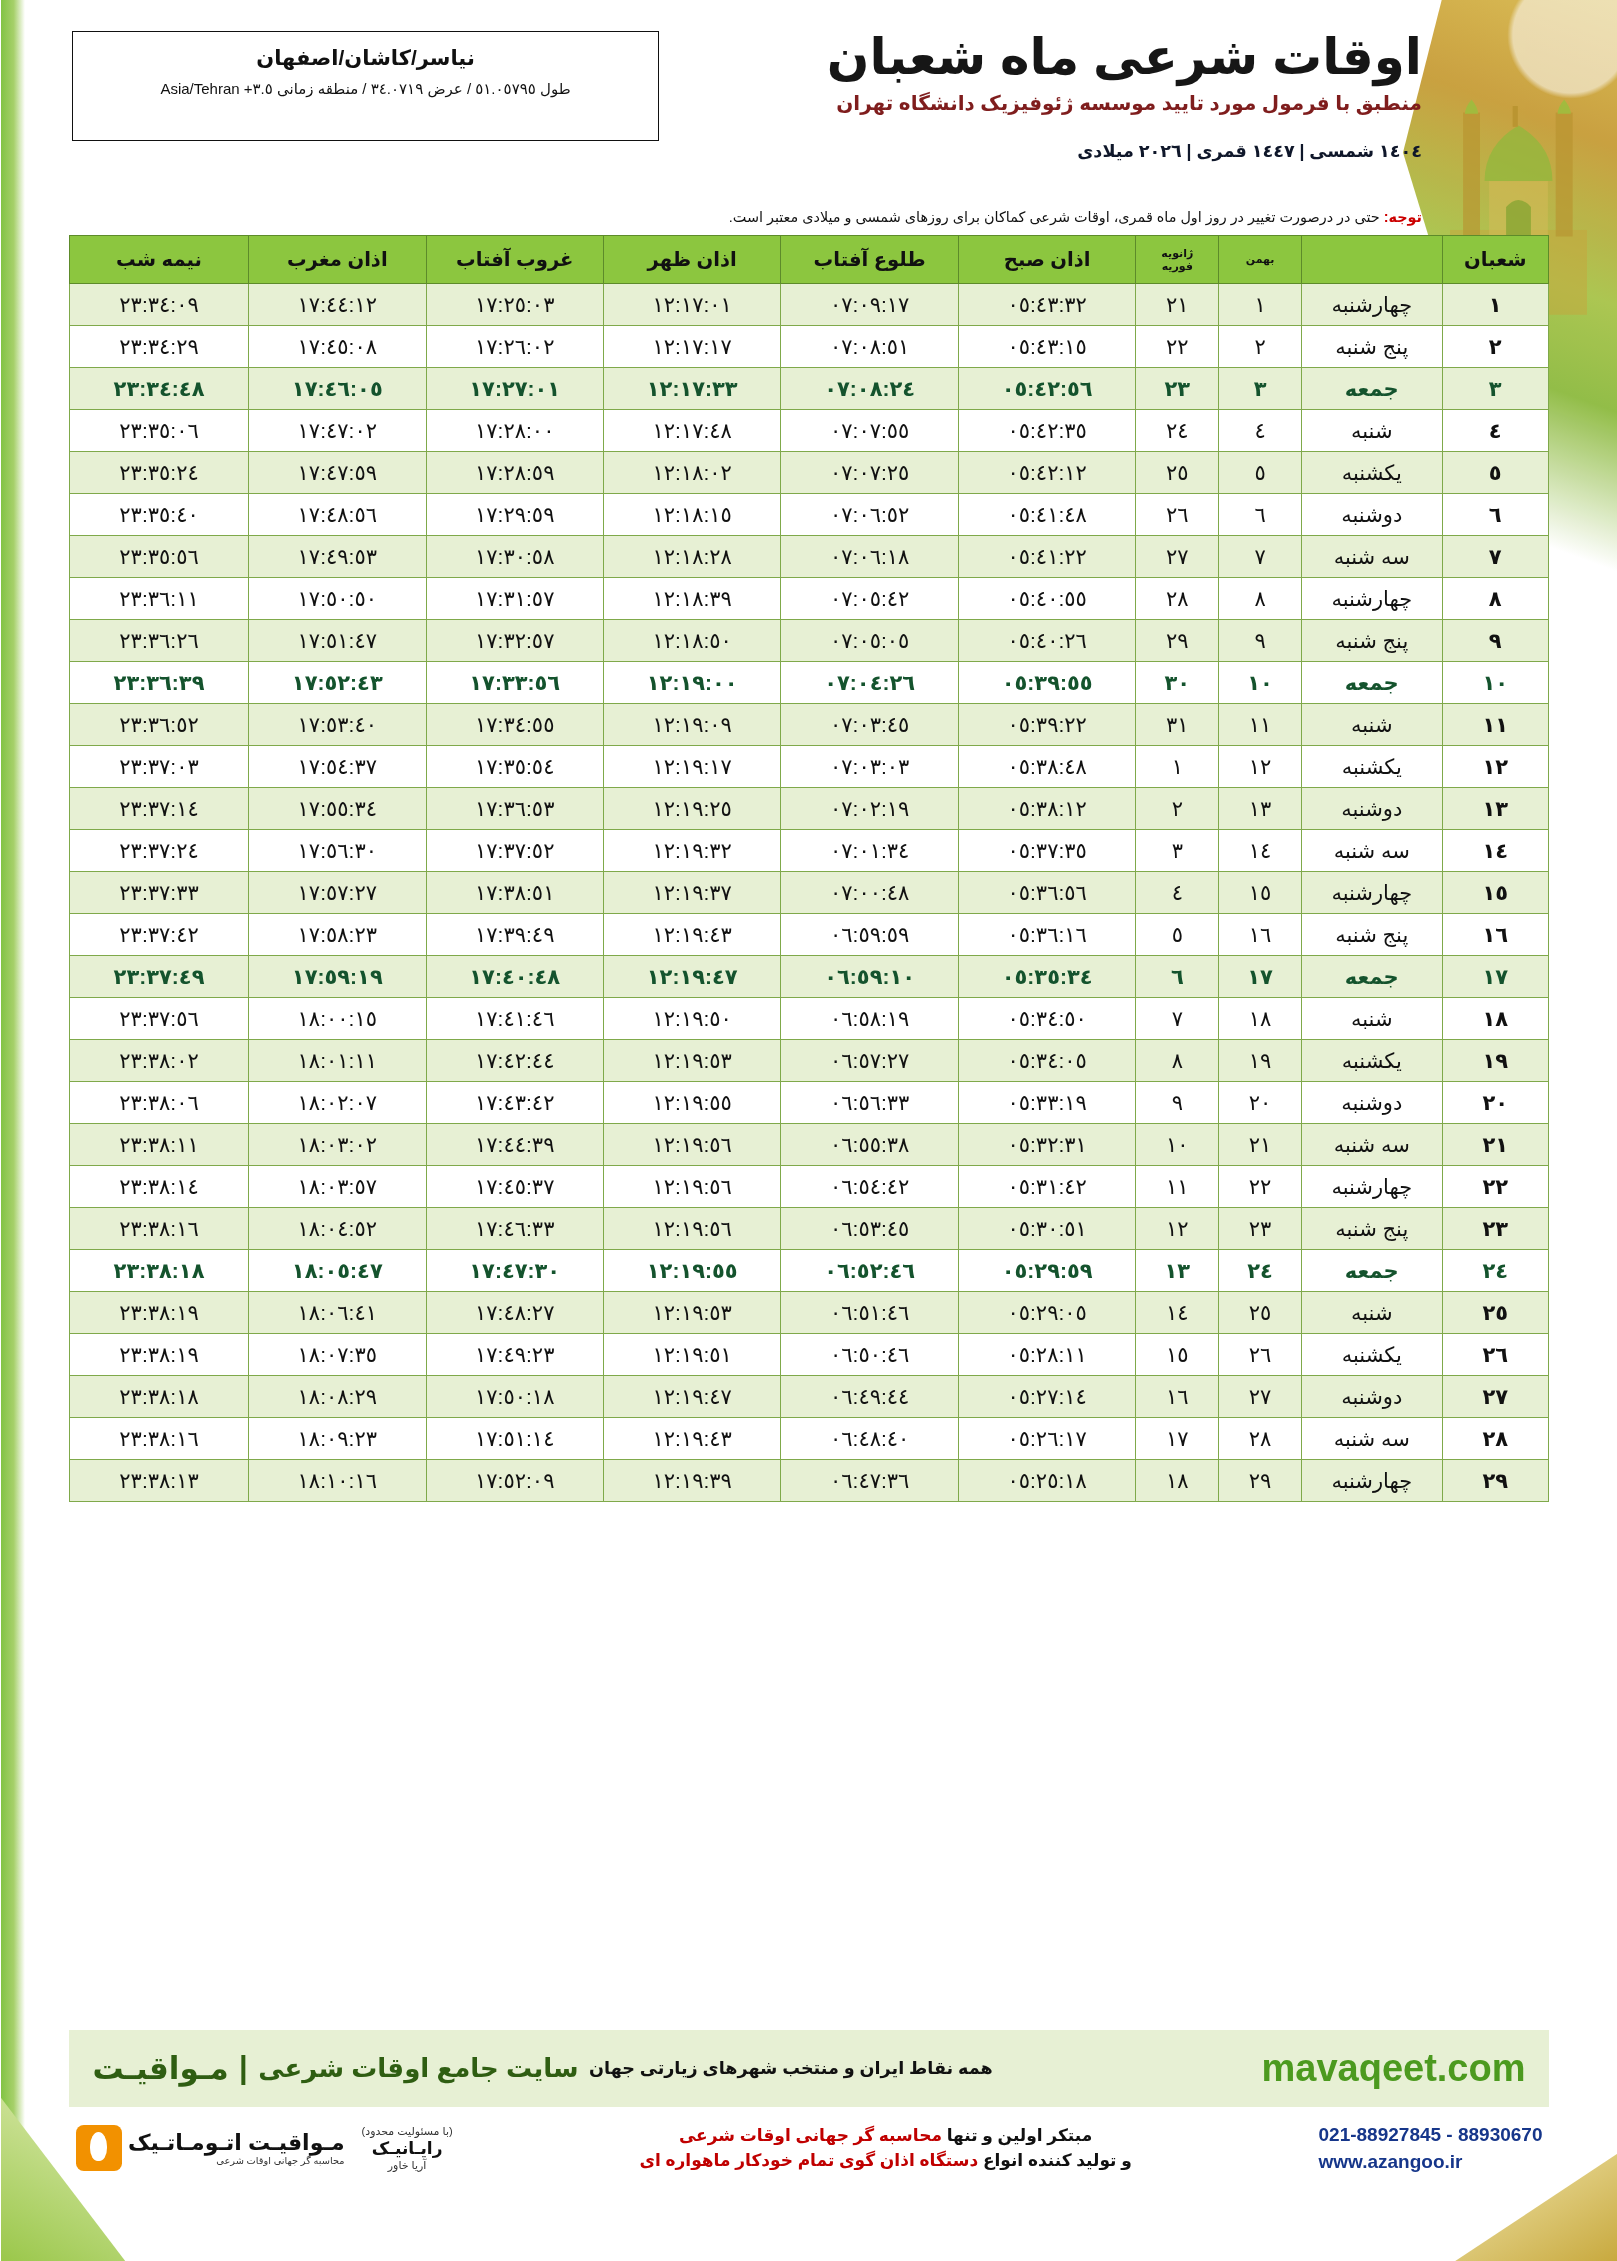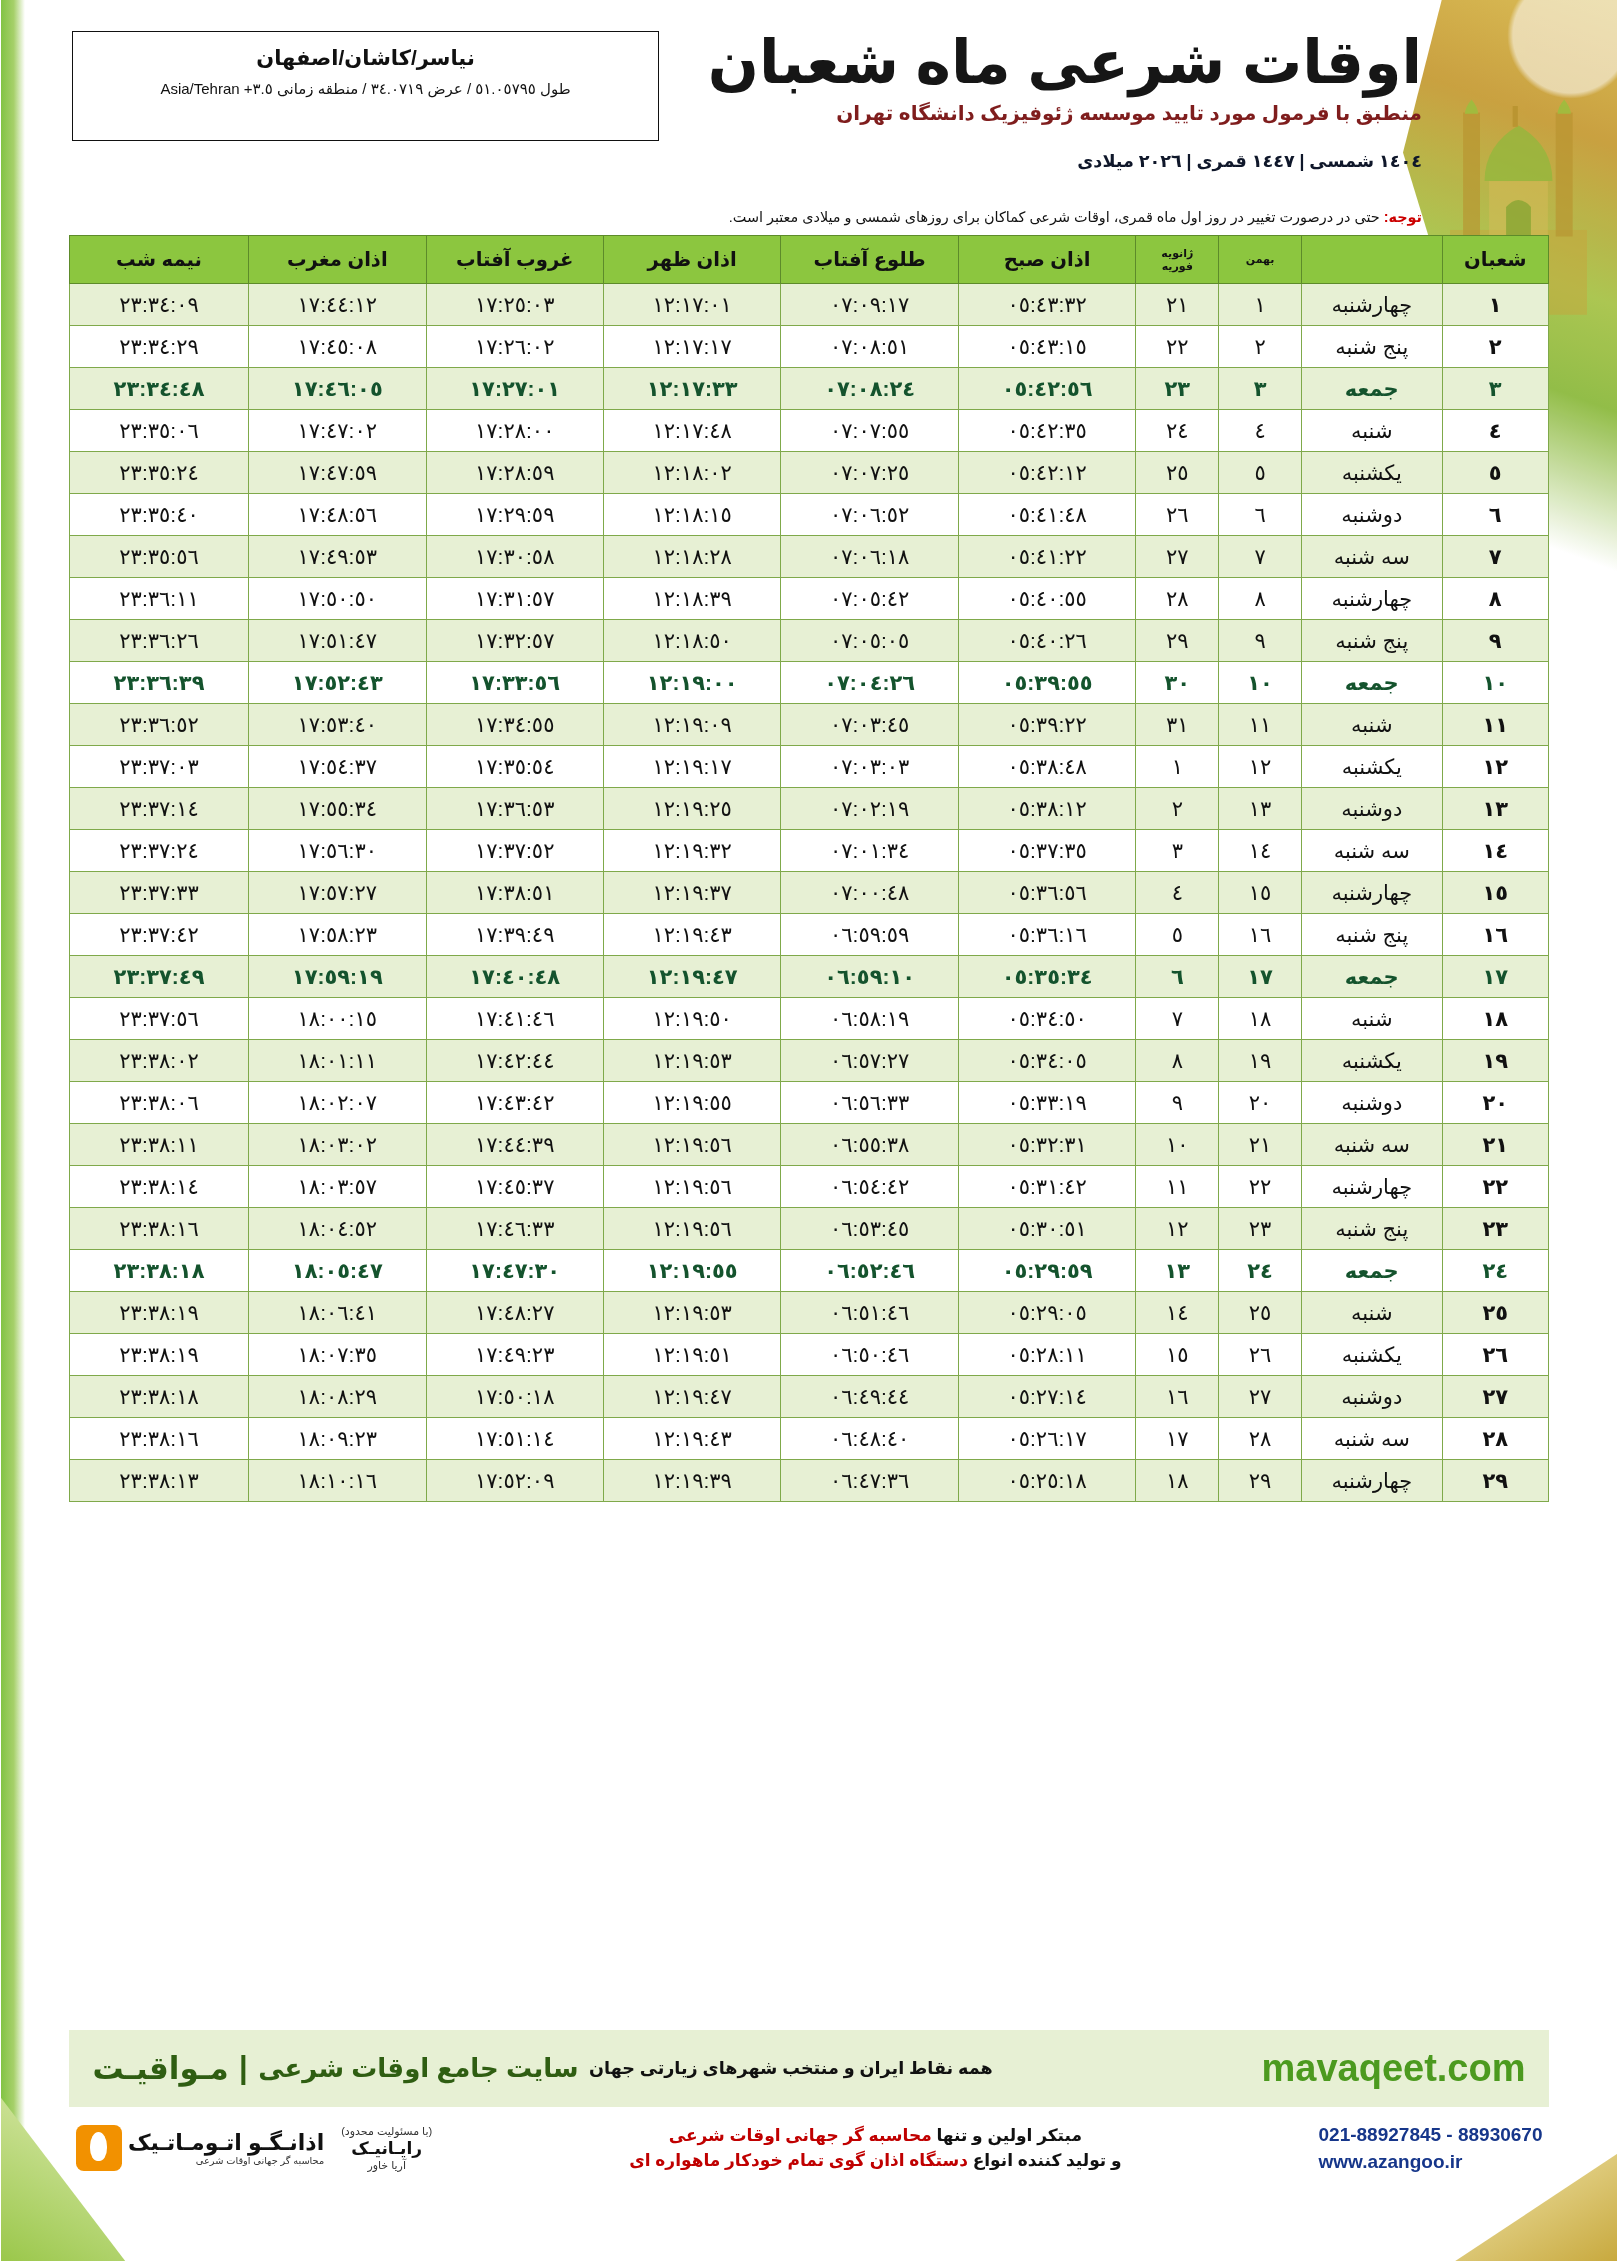--- a/index.html
+++ b/index.html
@@ -77,21 +77,21 @@
     flex-direction: row;
     align-items: flex-start;
     justify-content: space-between;
   }
   .title-block {
     text-align: right;
     direction: rtl;
     padding-left: 13px;
   }
   .title-main {
-    font-size: 60px;
+    font-size: 50px;
     font-weight: bold;
     color: #161616;
     line-height: 1.06;
     letter-spacing: -0.7px;
   }
   .title-sub {
     font-size: 20px;
     font-weight: bold;
     color: #7f1d1d;
     margin-top: 6.5px;
@@ -751,21 +751,21 @@
       </div>
       <div class="brand-domain">mavaqeet.com</div>
     </div>
 
     <div class="footer-bottom">
 
       <div class="logos">
         <div class="logo-azangoo">
           <div class="logo-flame"></div>
           <div>
-            <div class="logo-text-ar">اذانـگـو اتـومـاتـیک</div>
+            <div class="logo-text-ar">مـواقیـت اتـومـاتـیک</div>
             <div class="logo-text-small">محاسبه گر جهانی اوقات شرعی</div>
           </div>
         </div>
         <div class="logo-rayaneek">
           <div class="r2">(با مسئولیت محدود)</div>
           <div class="r1">رایـانیـک</div>
           <div class="r2">آریا خاور</div>
         </div>
       </div>
 

